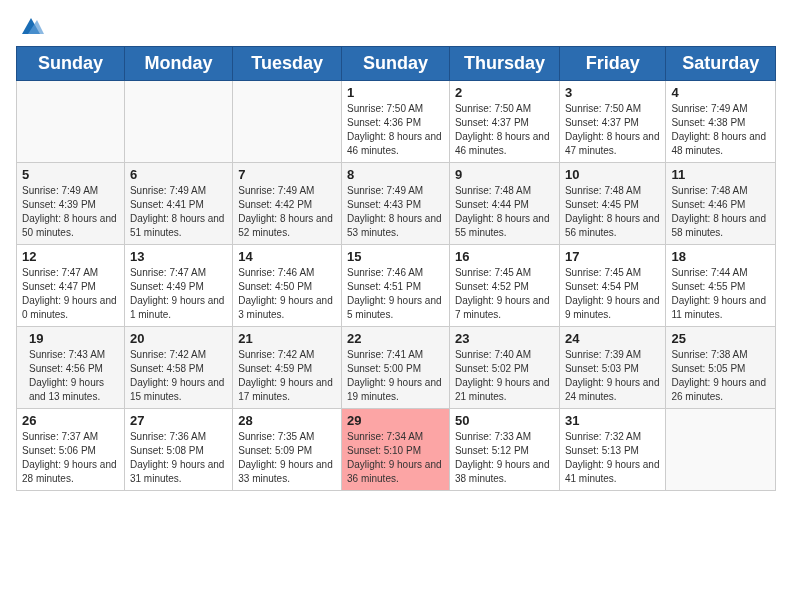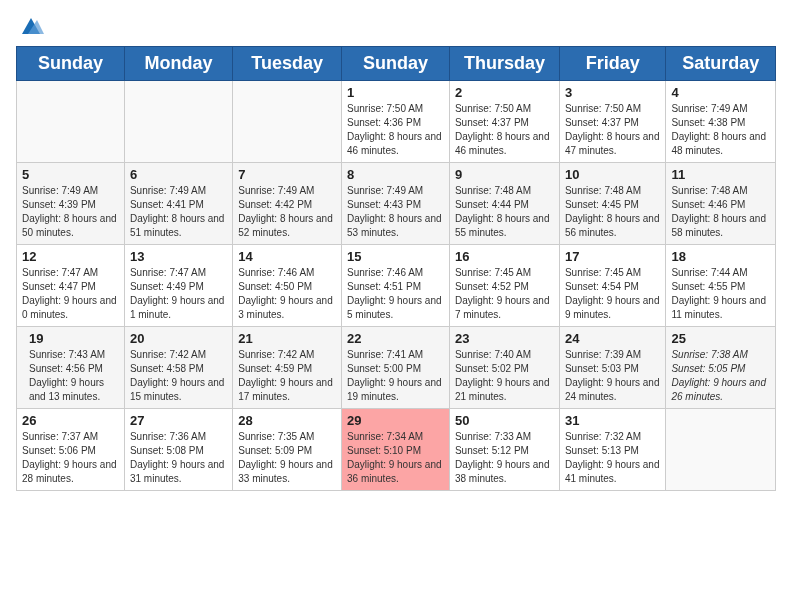--- a/index.html
+++ b/index.html
@@ -268,21 +268,21 @@
 Daylight: 9 hours and 21 minutes.</div>
         </td>
         <td style="background: rgb(245, 245, 245);">
           <div class="day-number">24</div>
           <div class="day-info" style="white-space: pre-line;">Sunrise: 7:39 AM
 Sunset: 5:03 PM
 Daylight: 9 hours and 24 minutes.</div>
         </td>
         <td style="background: rgb(245, 245, 245);">
           <div class="day-number">25</div>
-          <div class="day-info" style="white-space: pre-line; font-style: italic;">Sunrise: 7:38 AM
+          <div class="day-info" style="white-space: pre-line;">Sunrise: 7:38 AM
 Sunset: 5:05 PM
 Daylight: 9 hours and 26 minutes.</div>
         </td>
       </tr>
       <tr>
         <td style="background: rgb(255, 255, 255);">
           <div class="day-number">26</div>
           <div class="day-info" style="white-space: pre-line;">Sunrise: 7:37 AM
 Sunset: 5:06 PM
 Daylight: 9 hours and 28 minutes.</div>

